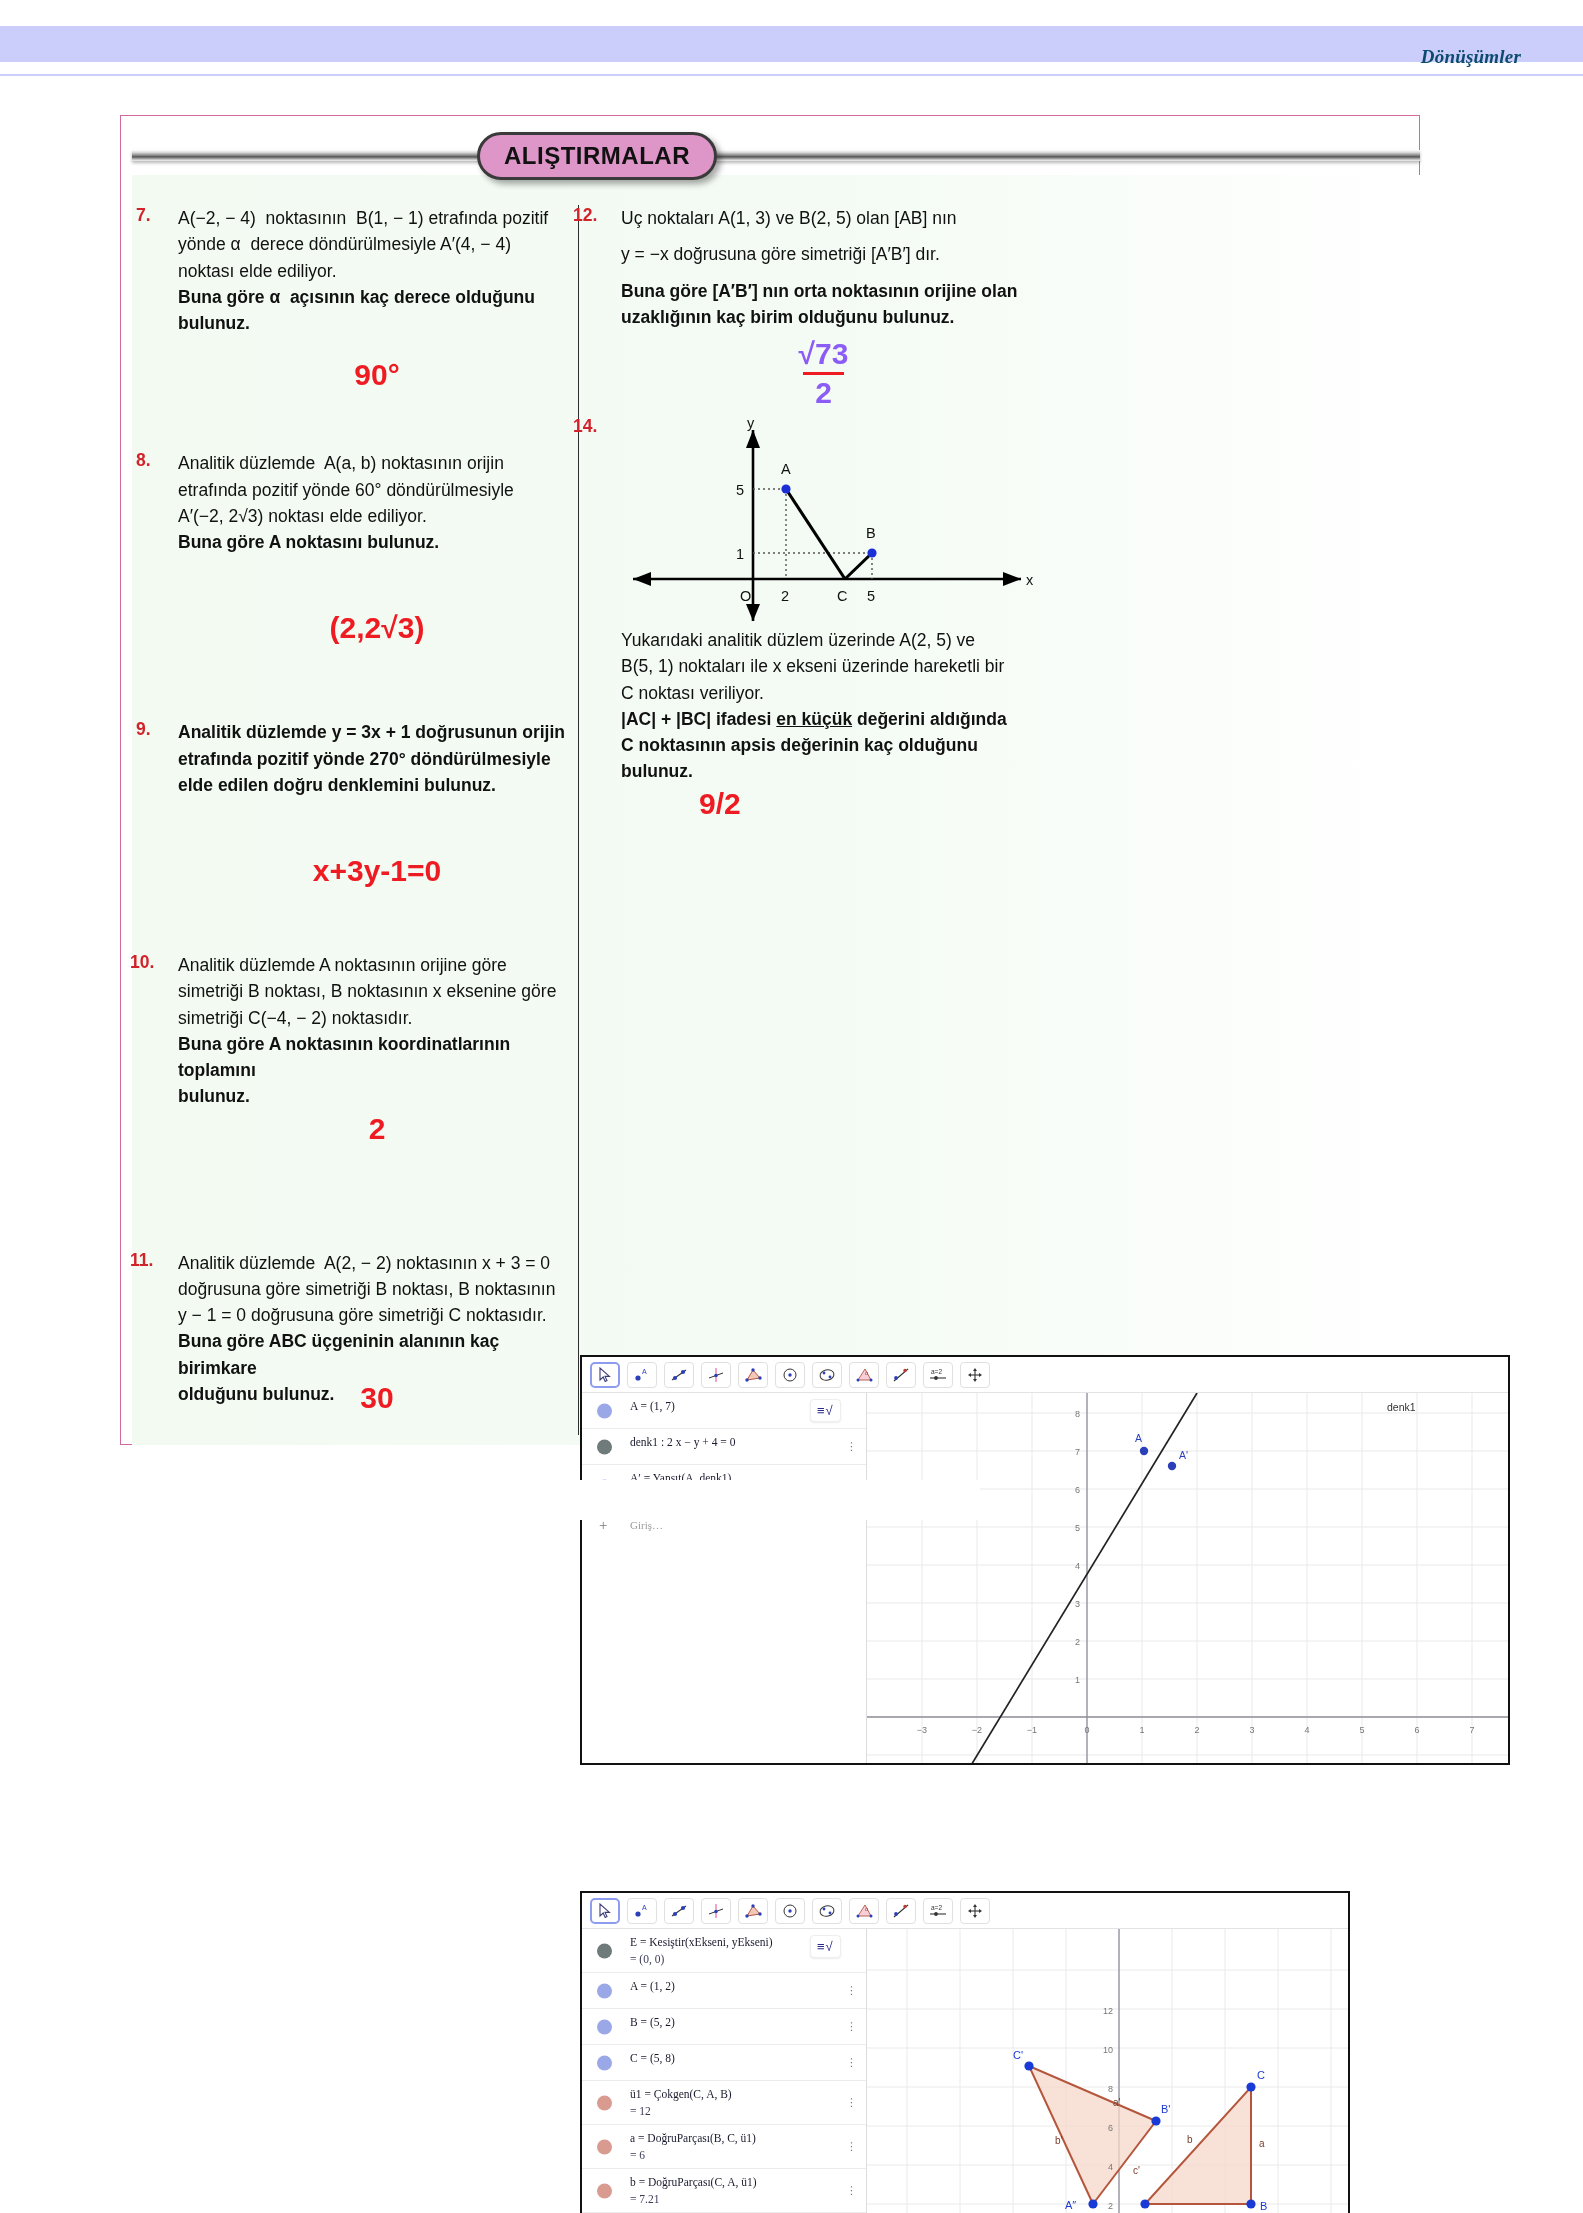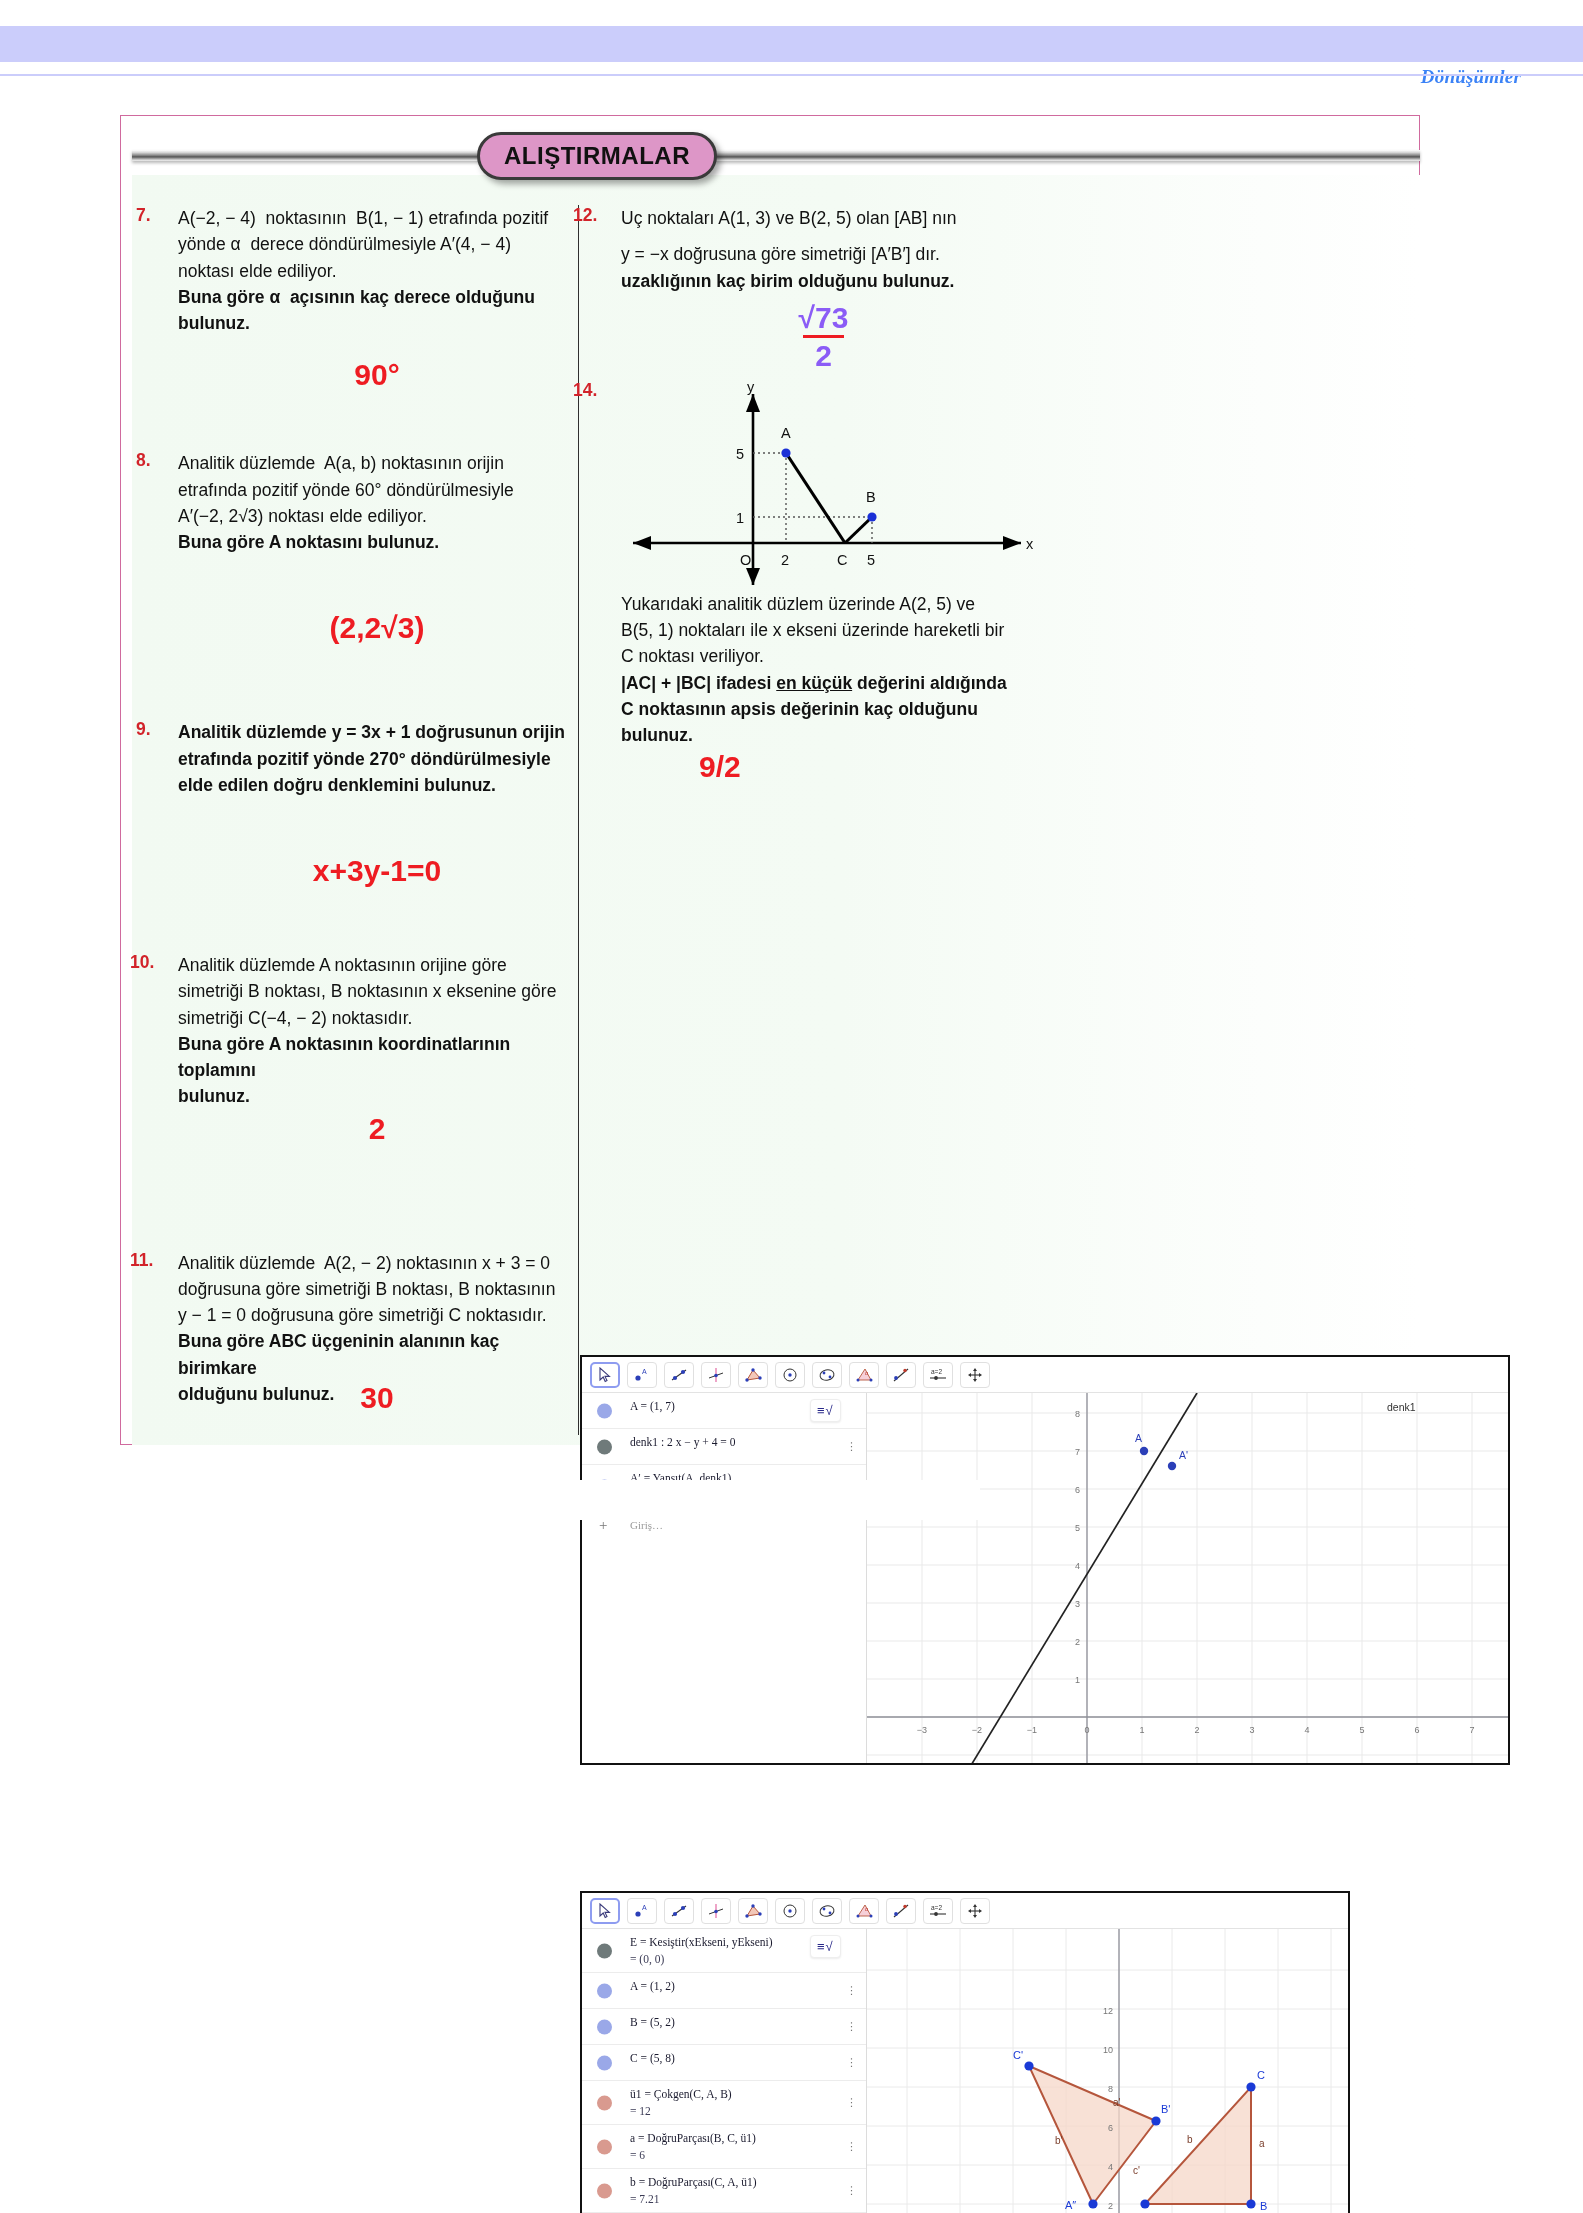--- a/index.html
+++ b/index.html
@@ -14,23 +14,22 @@
 
   
   .hdr-band {
     position:absolute; left:0; top:26px; width:1583px; height:36px;
     background:#cbcdfb;
   }
   .hdr-title {
     position:absolute; right:62px; top:46px;
     font-family:"Liberation Serif", serif;
     font-style:italic; font-weight:bold;
-    font-size:19px; color:#3b82f6;
+    font-size:19px; color:#0c4a6e;
     letter-spacing:.2px;
-    margin-top:20px;
   }
   .hdr-rule {
     position:absolute; left:0; top:74px; width:1583px; height:2px;
     background:#cbcdfb;
   }
 
   
   .panel {
     position:absolute; left:120px; top:115px;
     width:1300px; height:1330px;
@@ -234,20 +233,21 @@
     <div class="ans" style="margin-top:-26px;">30</div>
   </div>
 </div>
 
 <div class="col-r-wrap">
 
   <div class="q">
     <span class="num wide">12.</span>
     <div class="line">Uç noktaları A(1, 3) ve B(2, 5) olan [AB] nın</div>
     <div class="line" style="margin-top:10px;">y = −x doğrusuna göre simetriği [A′B′] dır.</div>
+    <div class="line b" style="margin-top:10px;">Buna göre [A′B′] nın orta noktasının orijine olan</div>
     <div class="line b">uzaklığının kaç birim olduğunu bulunuz.</div>
     <div class="center" style="margin-top:8px;">
       <span class="frac">
         <span>√73</span>
         <span class="bar"></span>
         <span>2</span>
       </span>
     </div>
   </div>
 

